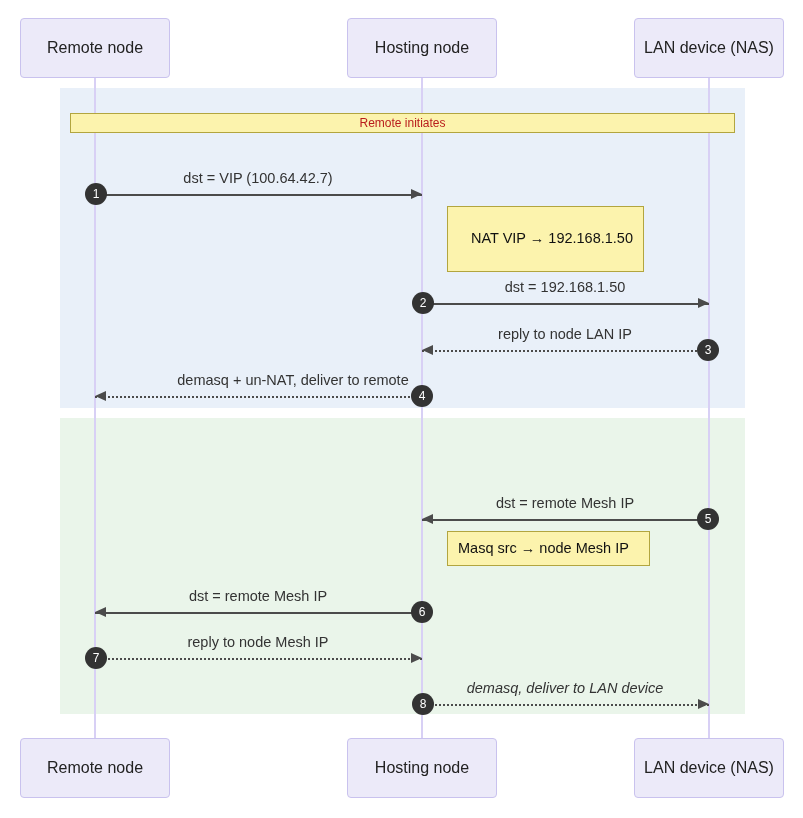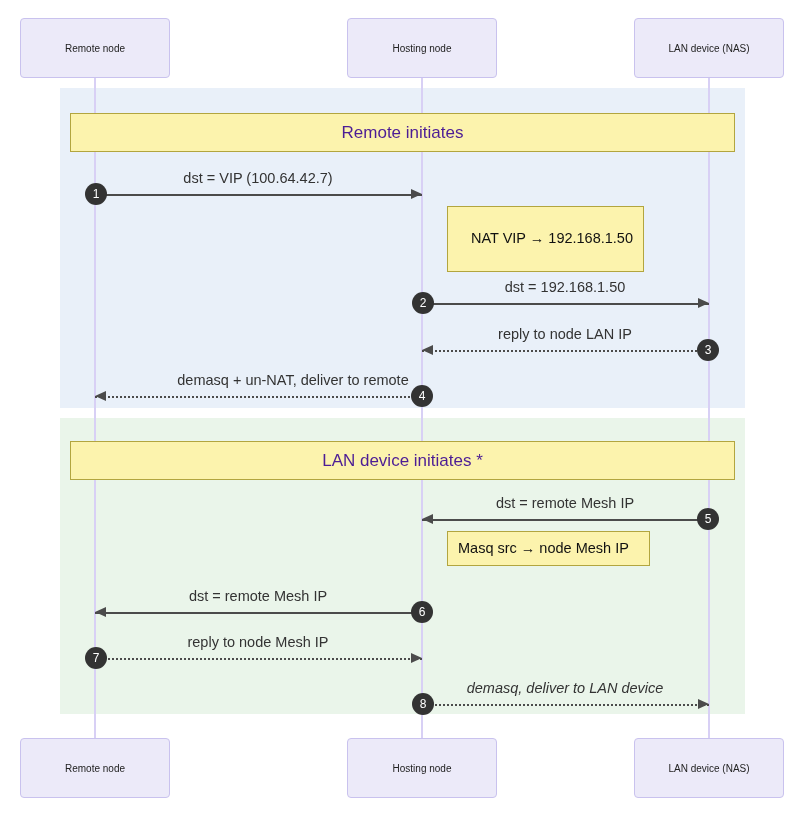--- a/index.html
+++ b/index.html
@@ -22,32 +22,32 @@
   .lifeline{position:absolute;width:2px;background:#d8d0f5;}
 
   
   .participant{
     position:absolute;
     width:150px;height:60px;
     background:#eceaf9;
     border:1px solid #c9c2ee;
     border-radius:4px;
     display:flex;align-items:center;justify-content:center;
-    font-size:10px;color:#222;
+    font-size:16px;color:#222;
     box-sizing:border-box;
   }
 
   
   .section-title{
     position:absolute;
-    height:39px;
+    height:20px;
     background:#fcf3ad;
     border:1px solid #b2a53f;
     display:flex;align-items:center;justify-content:center;
-    font-size:17px;color:#4c1d95;
+    font-size:12px;color:#b91c1c;
     box-sizing:border-box;
   }
 
   
   .note{
     position:absolute;
     background:#fcf3ad;
     border:1px solid #b2a53f;
     box-sizing:border-box;
     display:flex;flex-direction:column;justify-content:center;
@@ -114,23 +114,20 @@
   <div class="participant" style="left:347px;top:18px;">
     <span>Hosting node</span>
   </div>
   <div class="participant" style="left:634px;top:18px;">
     <span>LAN device (NAS)</span>
   </div>
 
   <div class="section-title" style="left:70px;top:113px;width:665px;">
     <span>Remote initiates</span>
   </div>
-  <div class="section-title" style="left:70px;top:441px;width:665px;">
-    <span>LAN device initiates *</span>
-  </div>
 
   <div class="msg" style="left:95px;top:194px;width:327px;">
     <div class="msg-line" style="width:327px;"></div>
     <div class="arrowhead right" style="left:316px;"></div>
     <div class="msg-label" style="left:163px;top:-24px;">dst = VIP (100.64.42.7)</div>
   </div>
   <div class="seqnum" style="left:96px;top:194px;">
     <span>1</span>
   </div>
 

